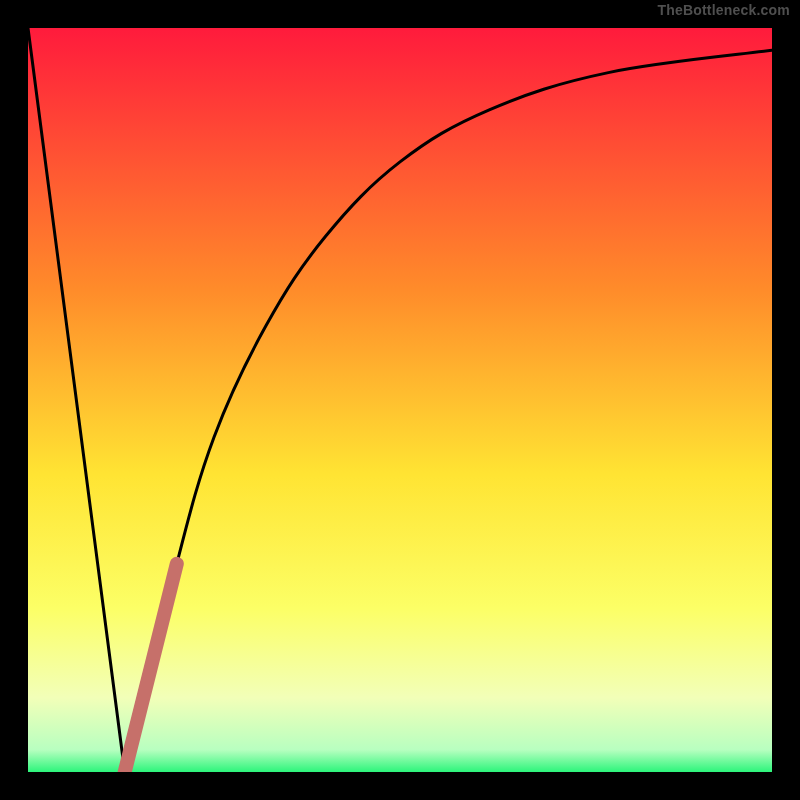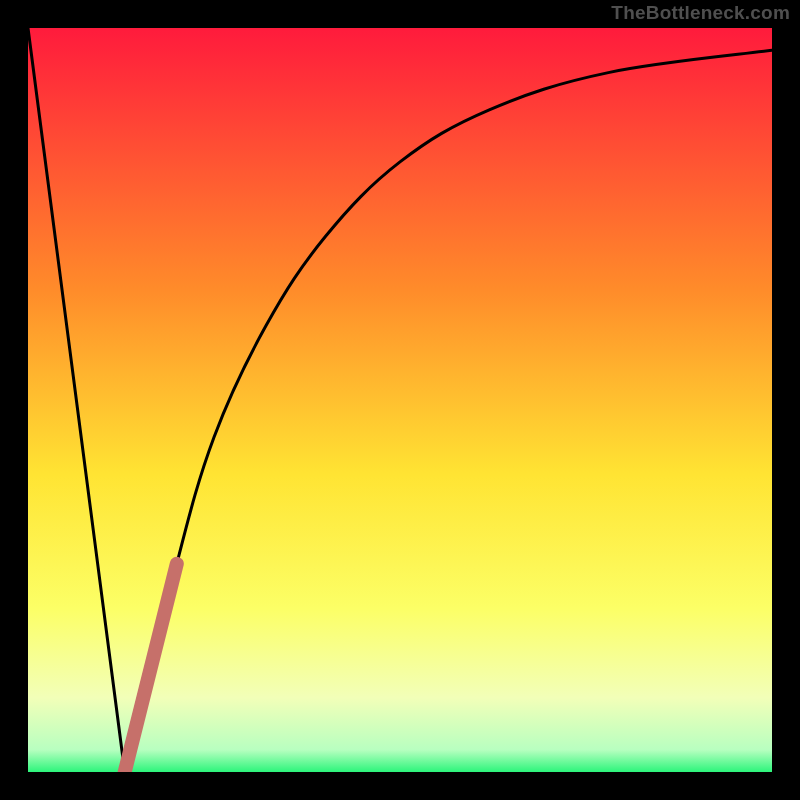--- a/index.html
+++ b/index.html
@@ -24,21 +24,21 @@
     top: 28px;
     width: 744px;
     height: 744px;
     overflow: hidden;
   }
   .attrib {
     position: absolute;
     top: 2px;
     right: 10px;
     font-family: Arial, Helvetica, sans-serif;
-    font-size: 19px;
+    font-size: 14px;
     font-weight: 600;
     color: #4f4f4f;
     letter-spacing: 0.2px;
     user-select: none;
   }
 </style>
 </head>
 <body>
 
 <div class="frame">

